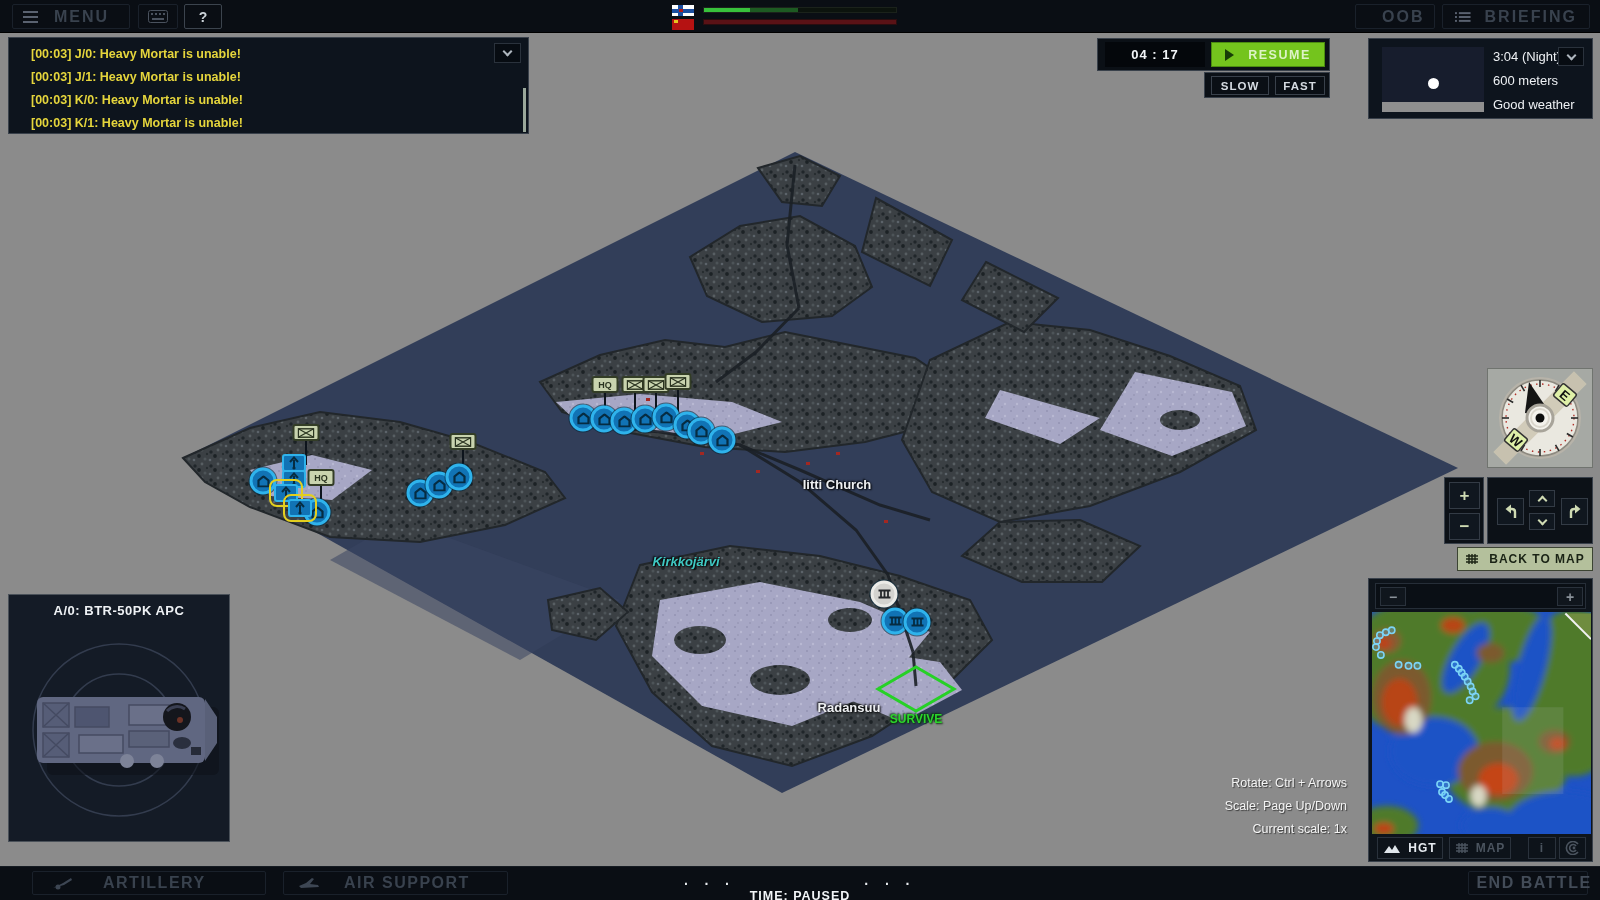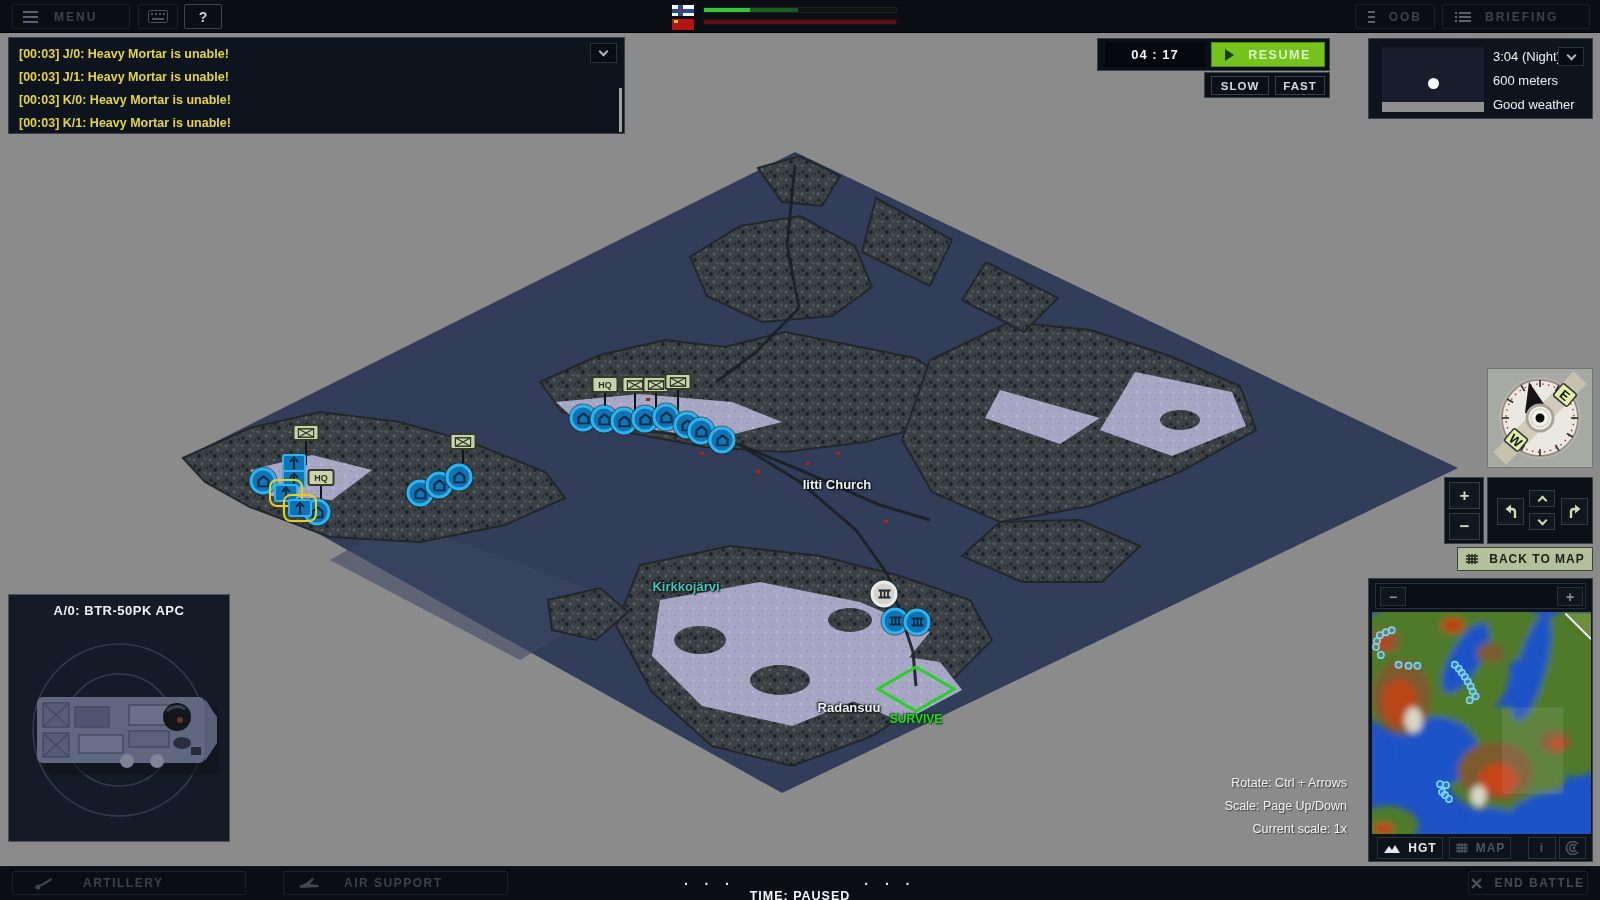--- a/index.html
+++ b/index.html
@@ -5,21 +5,21 @@
   * { margin:0; padding:0; box-sizing:border-box; }
   body { background:#555; font-family:"Liberation Sans", sans-serif; }
   #stage { position:relative; width:1600px; height:900px; background:#8b8b8b; overflow:hidden; }
 
   
   .topbar, .bottombar { position:absolute; left:0; width:1600px; background:#0a0e14; z-index:30; }
   .topbar { top:0; height:33px; border-bottom:1px solid #000; }
   .bottombar { top:866px; height:34px; border-top:1px solid #151b22; }
 
   .barbtn { position:absolute; display:flex; align-items:center; border:1px solid #1a212b; border-radius:2px;
-            color:#39424e; font-size:12px; font-weight:bold; letter-spacing:2px; cursor:pointer; }
+            color:#39424e; font-size:16px; font-weight:bold; letter-spacing:2px; cursor:pointer; }
   .barbtn .lbl { white-space:nowrap; }
 
   .hamb { display:inline-block; width:15px; }
   .hamb span { display:block; height:2px; background:#5a6270; margin:3px 0; }
 
   
   .flag { position:absolute; width:22px; height:11px; }
   .finflag { background:#fff; }
   .finflag .v { position:absolute; left:6px; top:0; width:5px; height:11px; background:#1b4fa0; }
   .finflag .h { position:absolute; left:0; top:3.5px; width:22px; height:4px; background:#1b4fa0; }
@@ -320,21 +320,21 @@
         <svg width="14" height="11" viewBox="0 0 14 11">
           <path d="M1 2 H13 M1 9 H13 M3.5 2 V9 M7 2 V9 M10.5 2 V9" stroke="currentColor" stroke-width="1.8" fill="none"></path>
         </svg>
       </div>
       <div class="unit circle" style="left: 917px; top: 622px;">
         <svg width="14" height="11" viewBox="0 0 14 11">
           <path d="M1 2 H13 M1 9 H13 M3.5 2 V9 M7 2 V9 M10.5 2 V9" stroke="currentColor" stroke-width="1.8" fill="none"></path>
         </svg>
       </div>
       <div class="maplabel" style="left: 837px; top: 484px; color: rgb(238, 240, 242);">Iitti Church</div>
-      <div class="maplabel" style="left: 686px; top: 586px; color: rgb(63, 201, 195); ">Kirkkojärvi</div>
+      <div class="maplabel" style="left: 686px; top: 561px; color: rgb(63, 201, 195); font-style: italic;">Kirkkojärvi</div>
       <div class="maplabel" style="left: 836px; top: 707px; color: rgb(238, 240, 242); padding-left: 26px;">Radansuu</div>
     </div>
 
   <div class="topbar">
     <div class="barbtn" style="left:12px;top:4px;width:118px;height:25px;padding:0 10px;gap:16px;">
       <span class="hamb">
           <span></span>
           <span></span>
           <span></span>
         </span>
@@ -388,21 +388,21 @@
             <rect x="0" y="5" width="2" height="2"></rect>
             <rect x="4" y="5" width="12" height="2"></rect>
             <rect x="0" y="9" width="2" height="2"></rect>
             <rect x="4" y="9" width="12" height="2"></rect>
           </g>
         </svg>
       <span class="lbl">BRIEFING</span>
     </div>
   </div>
 
-  <div class="panel" style="left:8px;top:37px;width:617px;height:97px;">
+  <div class="panel" style="left:8px;top:37px;width:521px;height:97px;padding-left:12px;">
     <div id="log-lines">
         <div class="log-line">[00:03] J/0: Heavy Mortar is unable!</div>
         <div class="log-line">[00:03] J/1: Heavy Mortar is unable!</div>
         <div class="log-line">[00:03] K/0: Heavy Mortar is unable!</div>
         <div class="log-line">[00:03] K/1: Heavy Mortar is unable!</div>
       </div>
     <div class="sqbtn" style="right:7px;top:5px;width:27px;height:20px;">
       <span class="chev"></span>
     </div>
     <div class="vthumb" style="right:2px;top:50px;height:44px;"></div>
@@ -618,21 +618,21 @@
       <path d="M158 86 A14 14 0 0 1 176 84" stroke="#3a3f52" fill="none" stroke-width="3"></path>
       <circle cx="171" cy="95" r="3" fill="#6b3226"></circle>
       <ellipse cx="173" cy="118" rx="9" ry="6" fill="#2a2f3e"></ellipse>
       <rect x="182" y="122" width="10" height="8" fill="#262b38"></rect>
       <circle cx="118" cy="136" r="7" fill="#7d8398"></circle>
       <circle cx="148" cy="136" r="7" fill="#7d8398"></circle>
     </svg>
   </div>
 
   <div class="bottombar">
-    <div class="barbtn" style="left:12px;top:4px;width:234px;height:24px;padding-left:18px;gap:30px;letter-spacing:1.5px;text-align:center;">
+    <div class="barbtn" style="left:32px;top:4px;width:234px;height:24px;padding-left:18px;gap:30px;letter-spacing:1.5px;text-align:center;">
       <svg width="22" height="14" viewBox="0 0 22 14">
           <path d="M2 12 L12 7 L20 2 L21 4 L13 9 Z" fill="#3d4653"></path>
           <circle cx="7" cy="11" r="2.5" fill="#3d4653"></circle>
         </svg>
       <span class="lbl">ARTILLERY</span>
     </div>
     <div class="barbtn" style="left:283px;top:4px;width:225px;height:24px;padding-left:14px;gap:24px;letter-spacing:1.5px;">
       <svg width="22" height="12" viewBox="0 0 22 12">
           <path d="M1 9 L8 6 L14 1 L16 2 L12 7 L20 8 L21 10 L3 11 Z" fill="#3d4653"></path>
         </svg>

